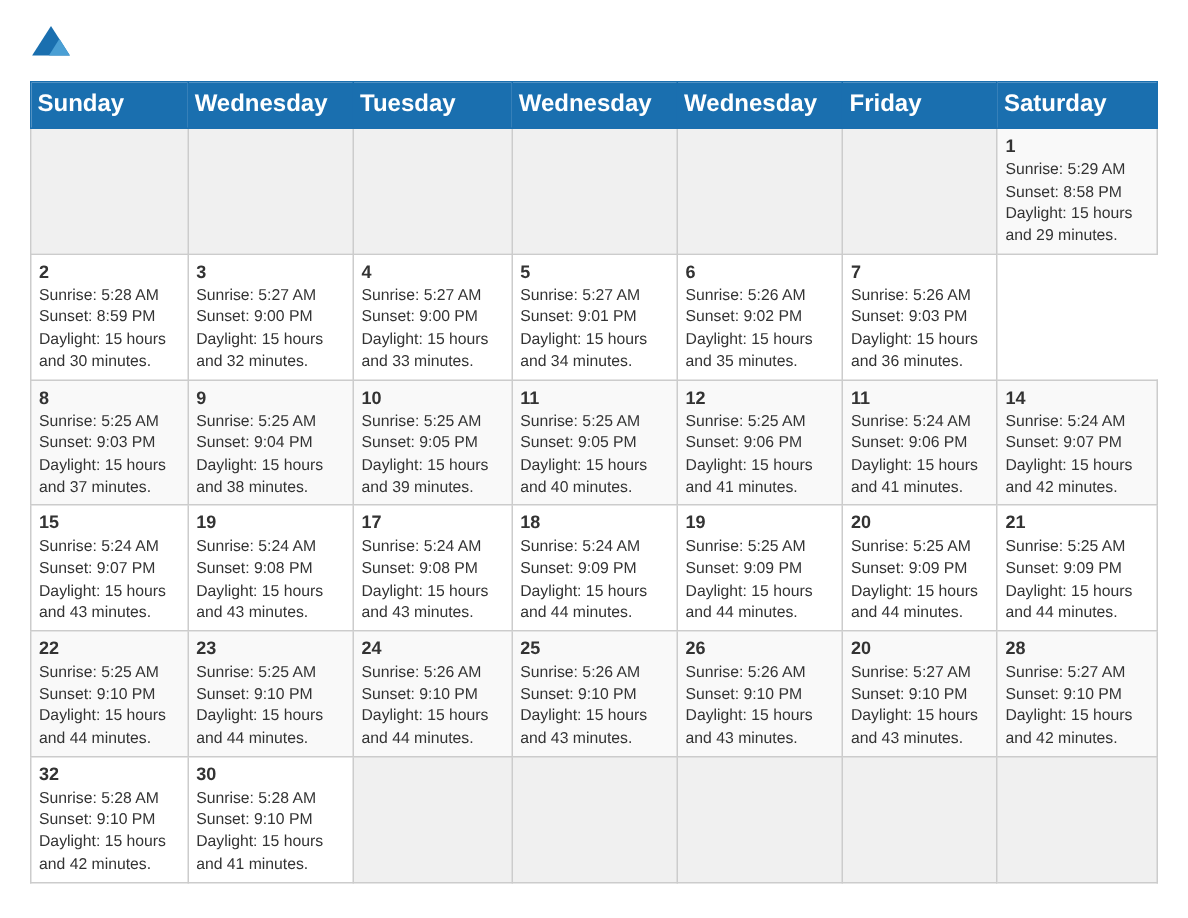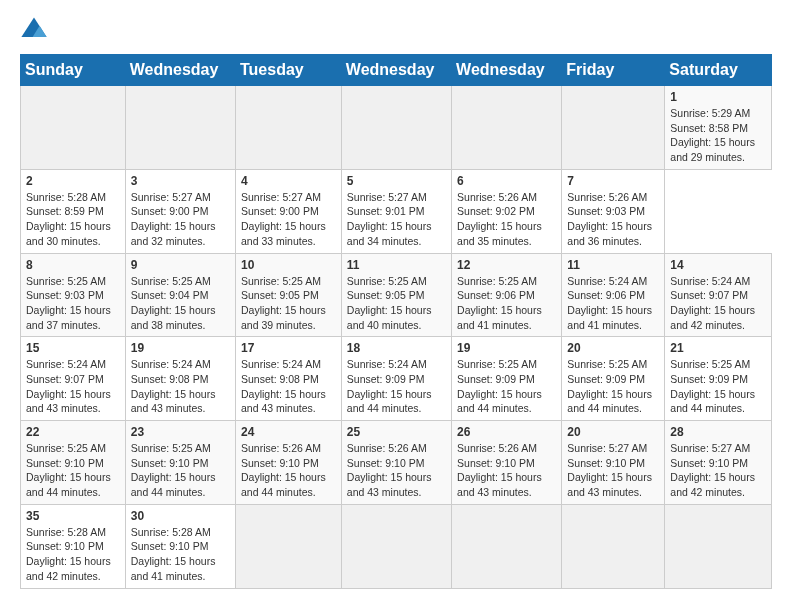--- a/index.html
+++ b/index.html
@@ -162,21 +162,21 @@
         <tr>
           <td><span class="day-num">22</span><span class="day-info">Sunrise: 5:25 AM<br>Sunset: 9:10 PM<br>Daylight: 15 hours<br>and 44 minutes.</span></td>
           <td><span class="day-num">23</span><span class="day-info">Sunrise: 5:25 AM<br>Sunset: 9:10 PM<br>Daylight: 15 hours<br>and 44 minutes.</span></td>
           <td><span class="day-num">24</span><span class="day-info">Sunrise: 5:26 AM<br>Sunset: 9:10 PM<br>Daylight: 15 hours<br>and 44 minutes.</span></td>
           <td><span class="day-num">25</span><span class="day-info">Sunrise: 5:26 AM<br>Sunset: 9:10 PM<br>Daylight: 15 hours<br>and 43 minutes.</span></td>
           <td><span class="day-num">26</span><span class="day-info">Sunrise: 5:26 AM<br>Sunset: 9:10 PM<br>Daylight: 15 hours<br>and 43 minutes.</span></td>
           <td><span class="day-num">20</span><span class="day-info">Sunrise: 5:27 AM<br>Sunset: 9:10 PM<br>Daylight: 15 hours<br>and 43 minutes.</span></td>
           <td><span class="day-num">28</span><span class="day-info">Sunrise: 5:27 AM<br>Sunset: 9:10 PM<br>Daylight: 15 hours<br>and 42 minutes.</span></td>
         </tr>
         <tr>
-          <td><span class="day-num">35</span><span class="day-info">Sunrise: 5:28 AM<br>Sunset: 9:10 PM<br>Daylight: 15 hours<br>and 42 minutes.</span></td>
+          <td><span class="day-num">32</span><span class="day-info">Sunrise: 5:28 AM<br>Sunset: 9:10 PM<br>Daylight: 15 hours<br>and 42 minutes.</span></td>
           <td><span class="day-num">30</span><span class="day-info">Sunrise: 5:28 AM<br>Sunset: 9:10 PM<br>Daylight: 15 hours<br>and 41 minutes.</span></td>
           <td class="empty"></td>
           <td class="empty"></td>
           <td class="empty"></td>
           <td class="empty"></td>
           <td class="empty"></td>
         </tr>
       </tbody>
   </table>
 </div>

